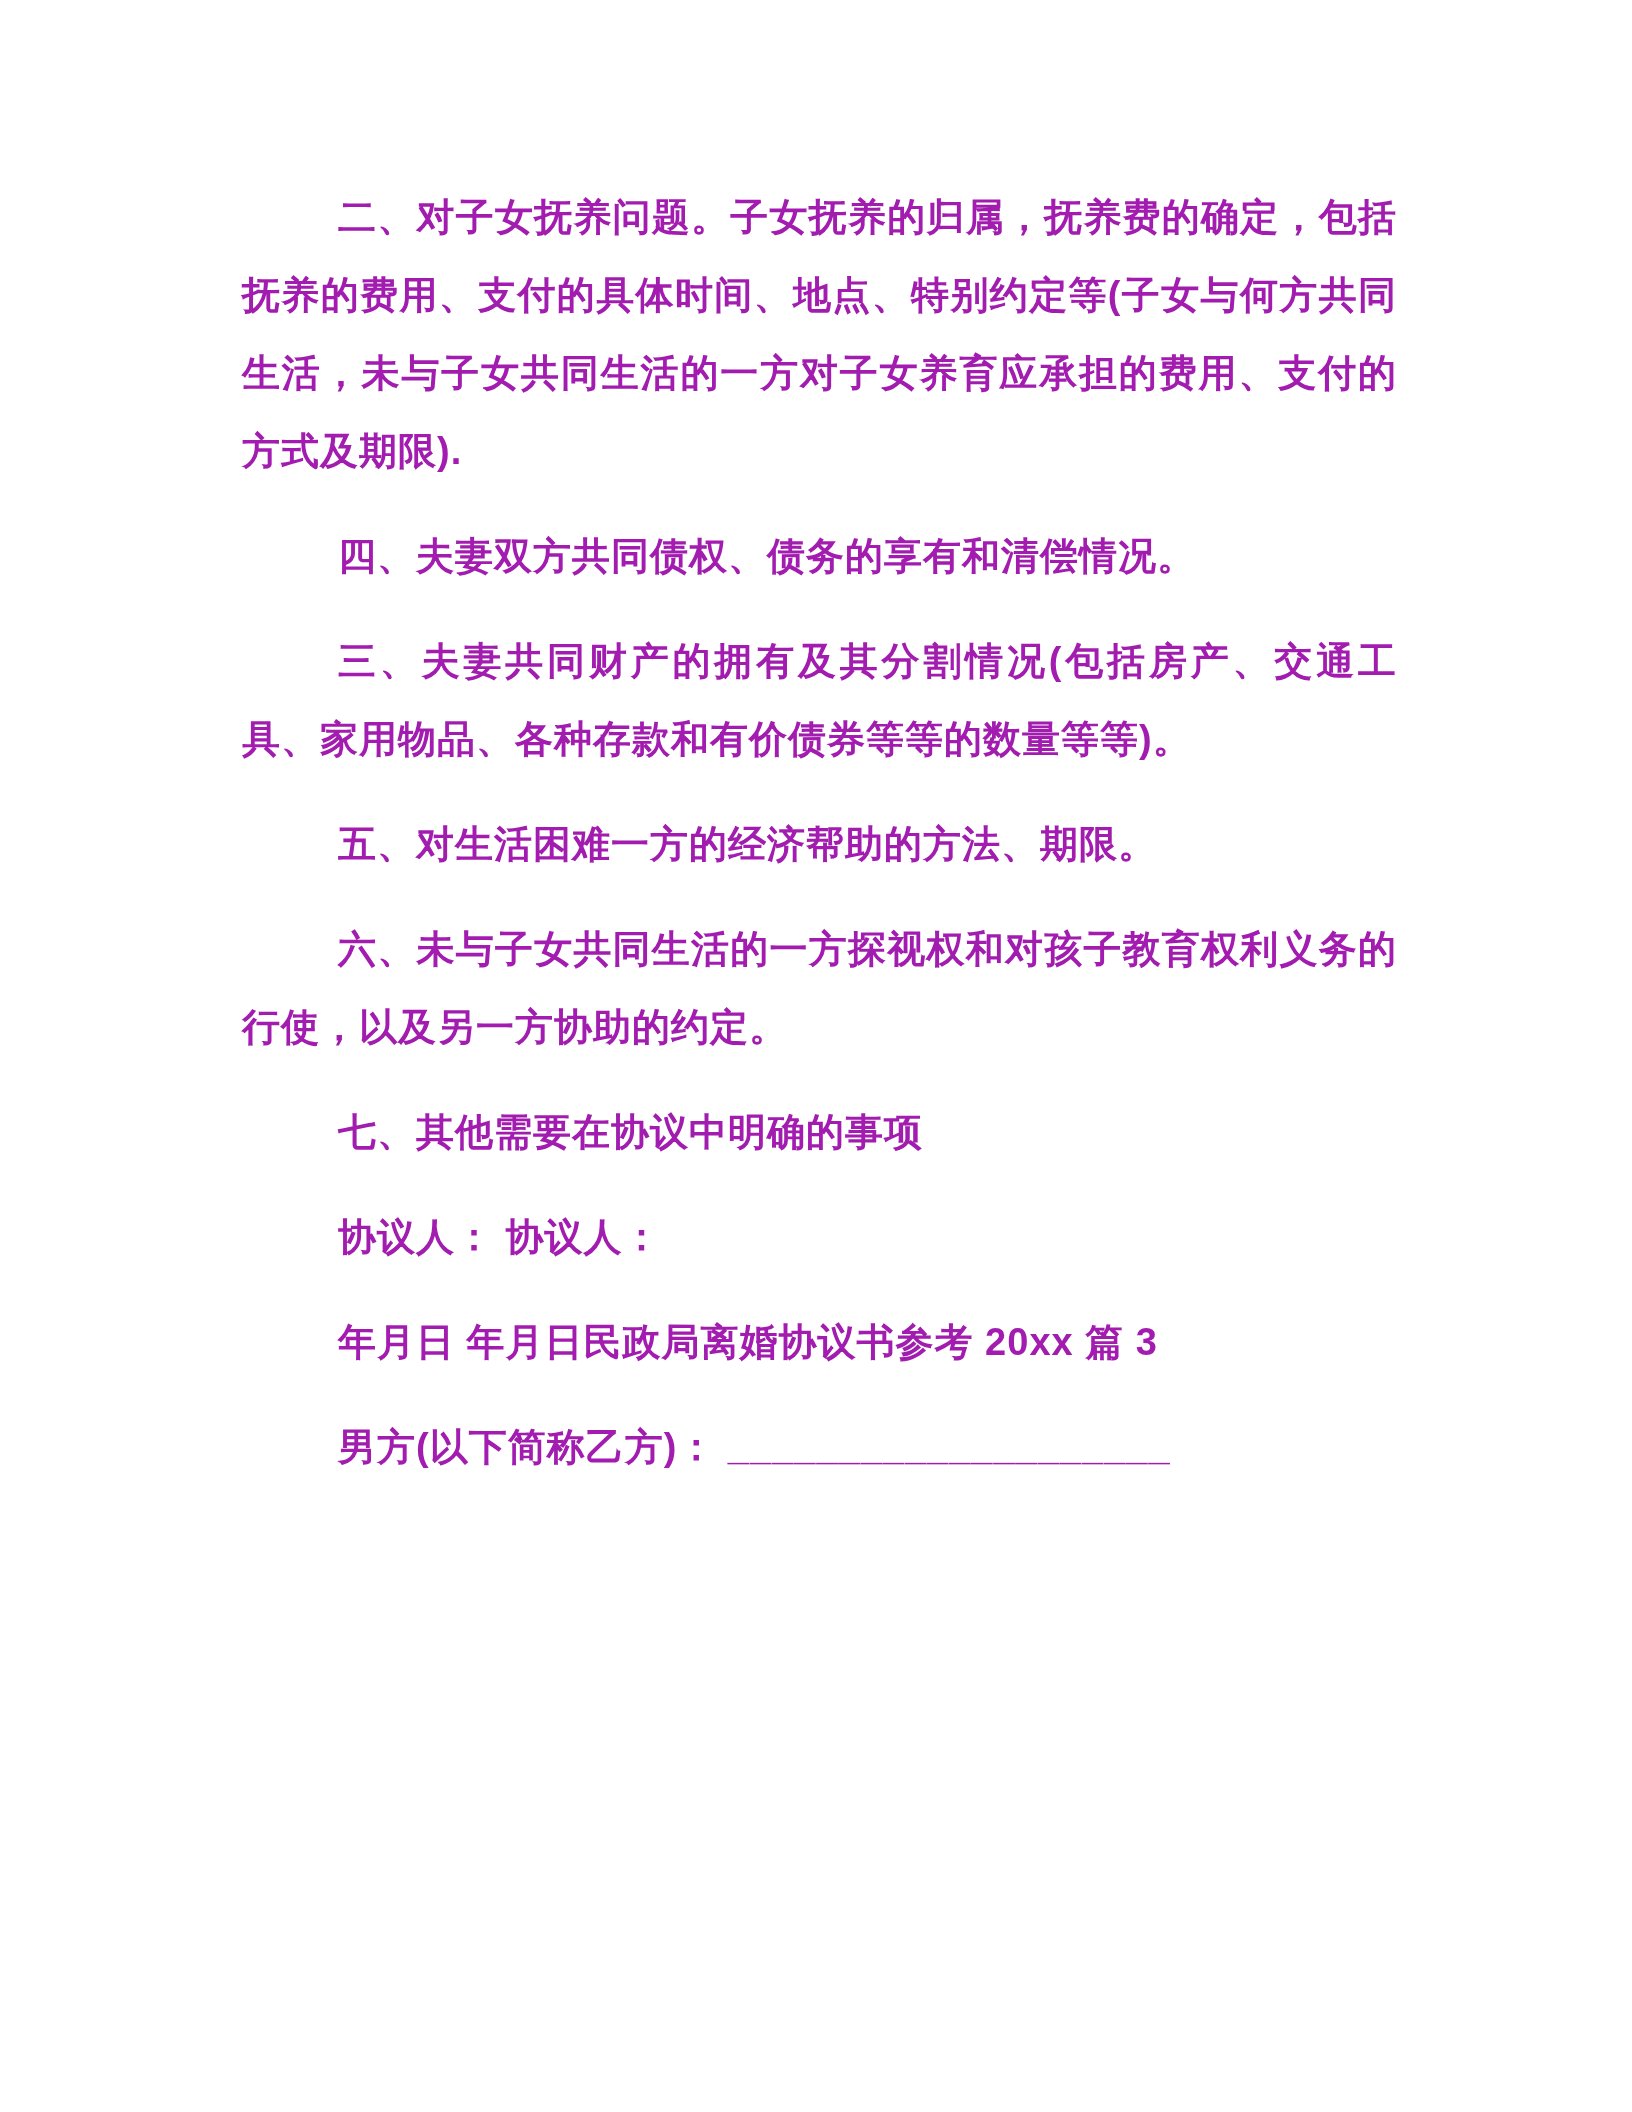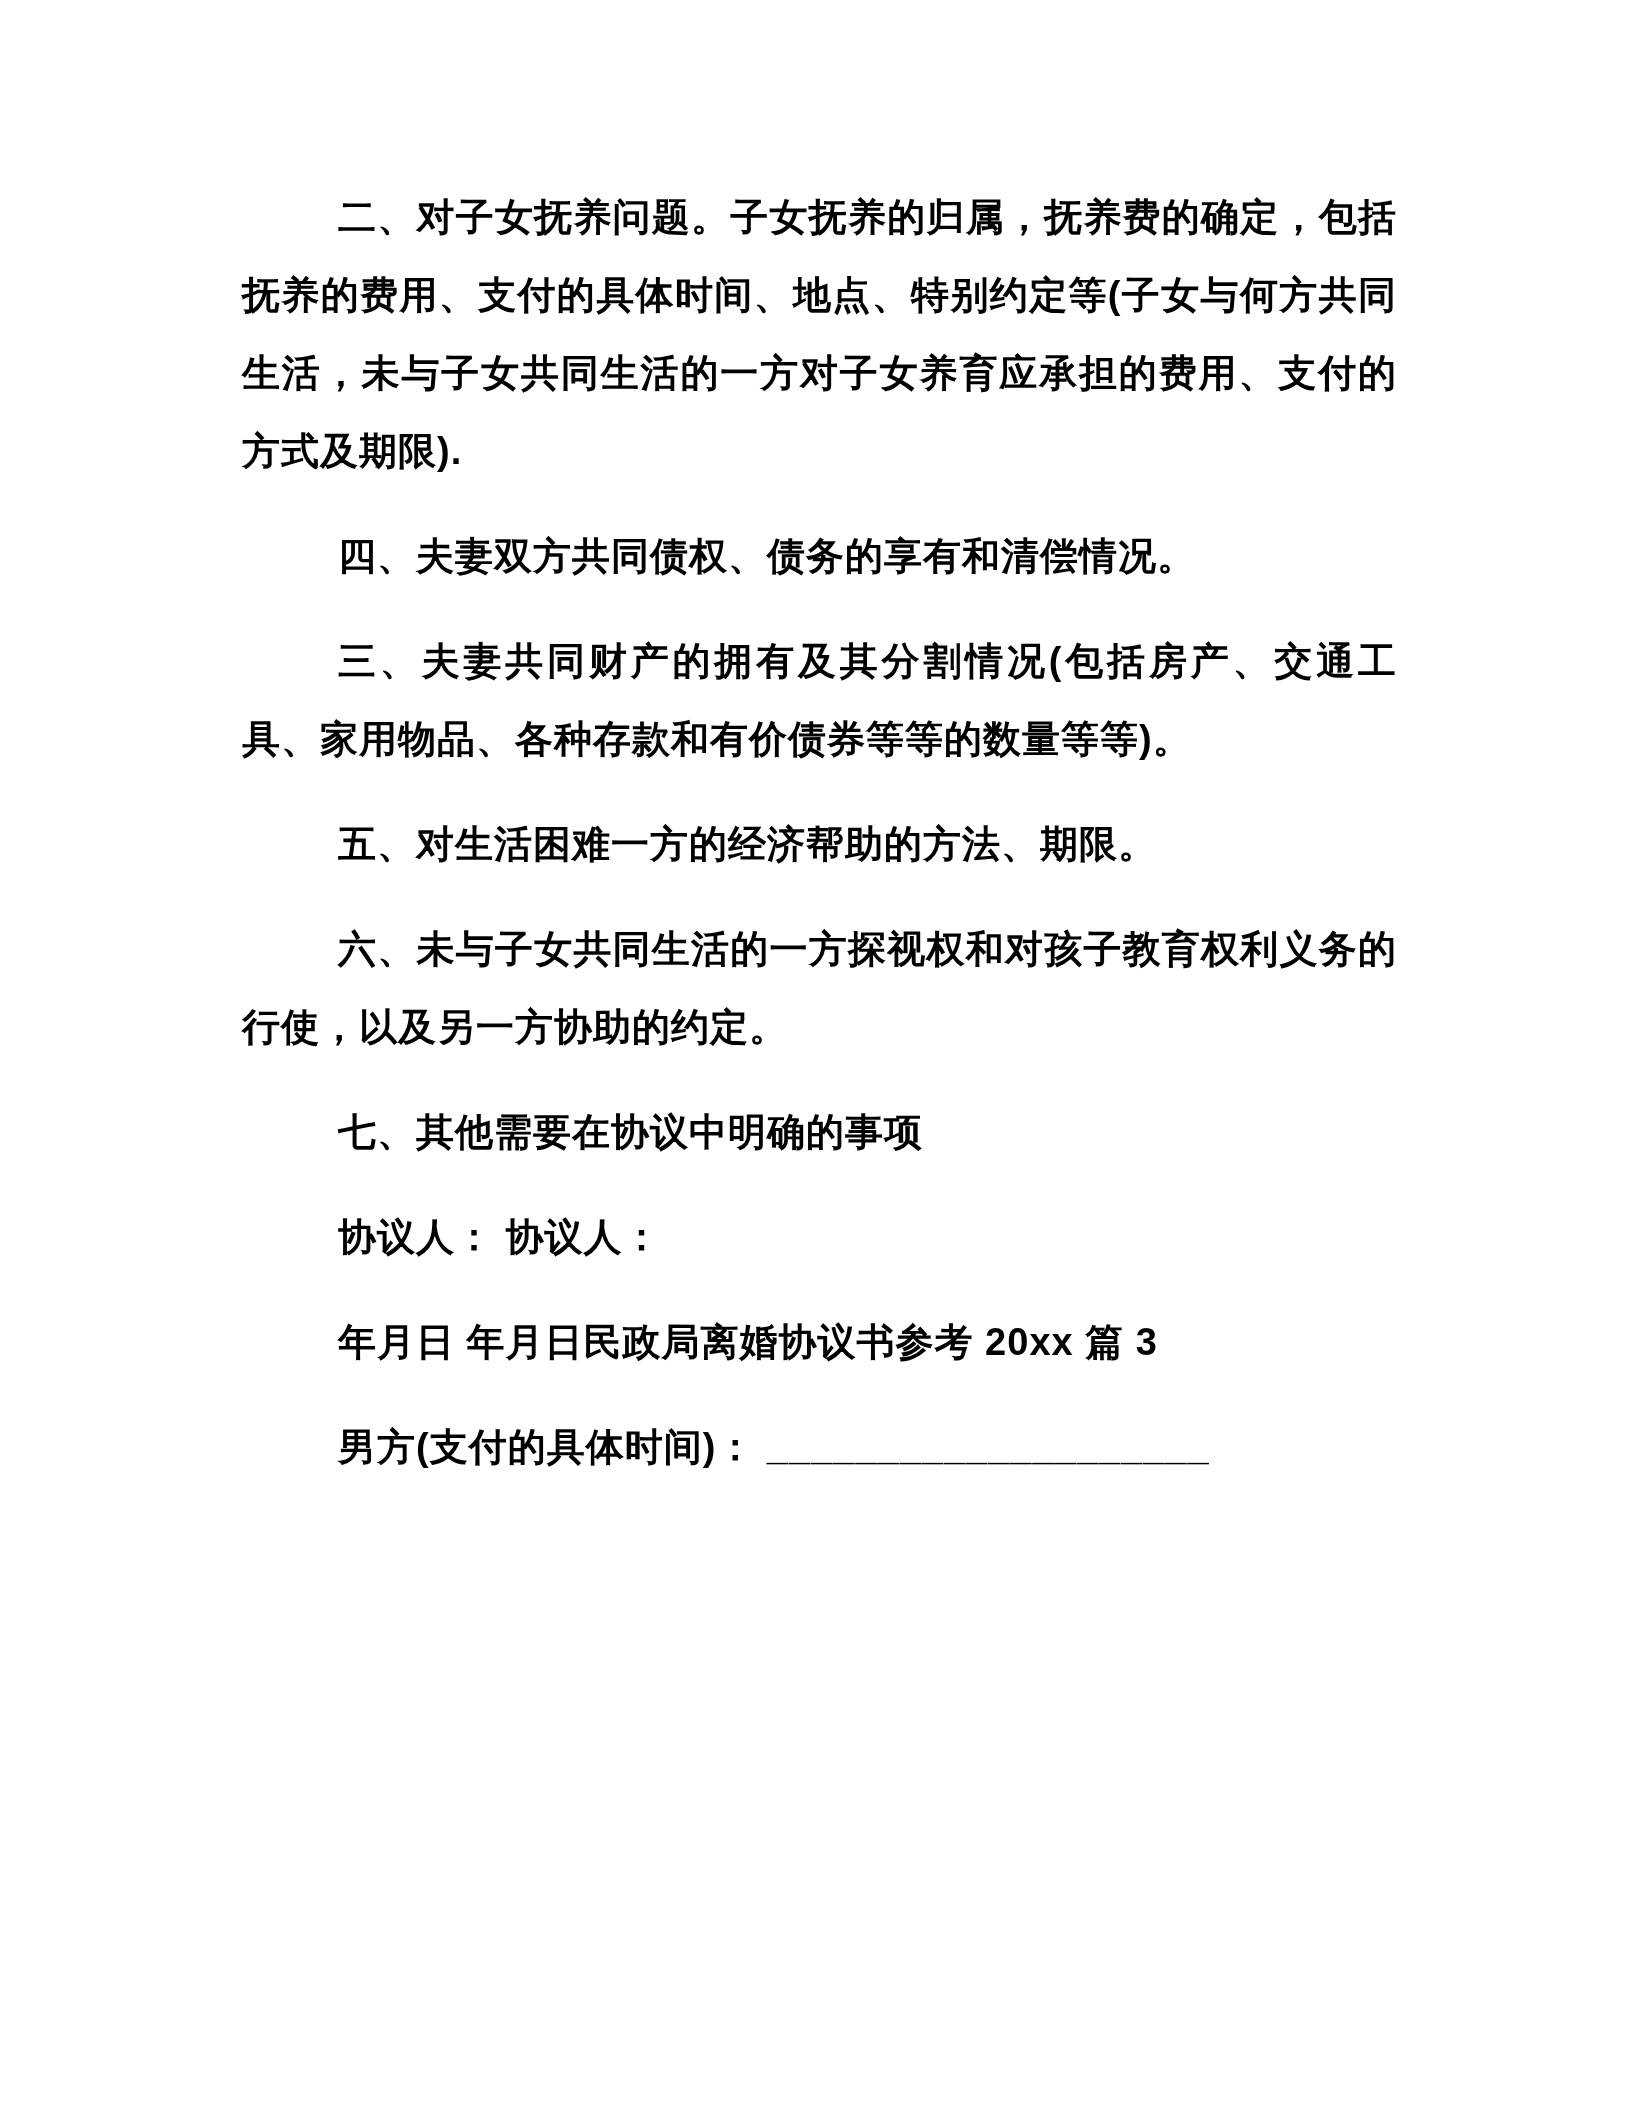--- a/index.html
+++ b/index.html
@@ -11,21 +11,21 @@
     position: relative;
     width: 1632px;
     height: 2112px;
     background: #ffffff;
     box-sizing: border-box;
     padding: 178px 235px 0 242px;
     overflow: hidden;
   }
   .doc-para {
     margin: 0 0 27px 0;
-    color: #000000;
+    color: #a21caf;
     font-family: "Liberation Sans", "DejaVu Sans", sans-serif;
     font-weight: bold;
     font-size: 38px;
     line-height: 78px;
     text-align: justify;
     text-indent: 96px;
     letter-spacing: 1px;
     overflow-wrap: break-word;
   }
 </style>
@@ -34,14 +34,14 @@
 
 <div class="page">
   <p class="doc-para">二、对子女抚养问题。子女抚养的归属，抚养费的确定，包括抚养的费用、支付的具体时间、地点、特别约定等(子女与何方共同生活，未与子女共同生活的一方对子女养育应承担的费用、支付的方式及期限).</p>
   <p class="doc-para">四、夫妻双方共同债权、债务的享有和清偿情况。</p>
   <p class="doc-para">三、夫妻共同财产的拥有及其分割情况(包括房产、交通工具、家用物品、各种存款和有价债券等等的数量等等)。</p>
   <p class="doc-para">五、对生活困难一方的经济帮助的方法、期限。</p>
   <p class="doc-para">六、未与子女共同生活的一方探视权和对孩子教育权利义务的行使，以及另一方协助的约定。</p>
   <p class="doc-para">七、其他需要在协议中明确的事项</p>
   <p class="doc-para">协议人： 协议人：</p>
   <p class="doc-para">年月日 年月日民政局离婚协议书参考 20xx 篇 3</p>
-  <p class="doc-para">男方(支付的具体时间)： ____________________</p>
+  <p class="doc-para">男方(以下简称乙方)： ____________________</p>
 </div>
 
 </body></html>

